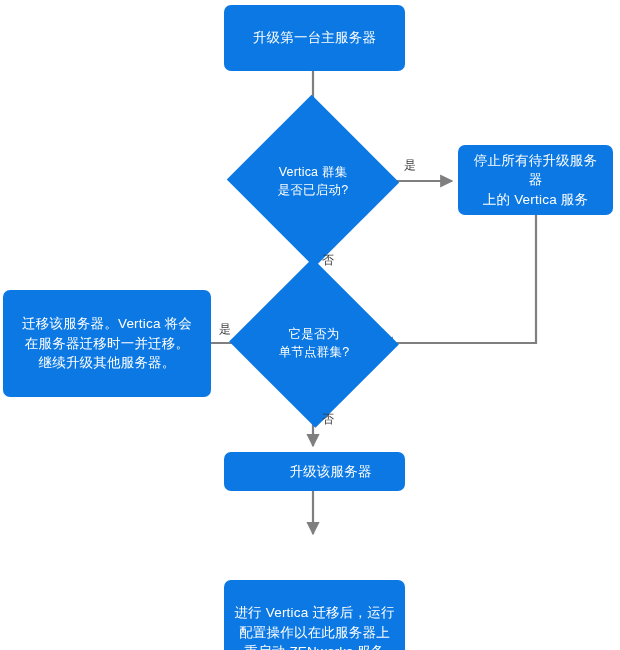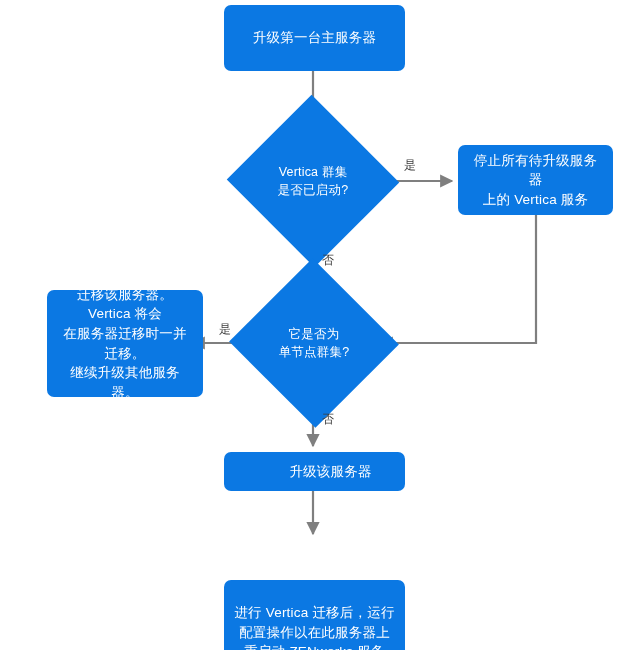--- a/index.html
+++ b/index.html
@@ -120,21 +120,21 @@
     <span class="diamond-shape"></span>
     <span class="node-text">它是否为
 单节点群集?</span>
   </div>
 
   <div class="node process" style="left:458px; top:145px; width:155px; height:70px;">
     <span class="node-text">停止所有待升级服务器
 上的 Vertica 服务</span>
   </div>
 
-  <div class="node process" style="left:3px; top:290px; width:156px; height:107px;margin-left:44px;">
+  <div class="node process" style="left:3px; top:290px; width:208px; height:107px;">
     <span class="node-text">迁移该服务器。Vertica 将会
 在服务器迁移时一并迁移。
 继续升级其他服务器。</span>
   </div>
 
   <div class="node process" style="left:224px; top:452px; width:181px; height:39px;padding-left:32px;">
     <span class="node-text">升级该服务器</span>
   </div>
 
   <div class="node process" style="left:224px; top:540px; width:181px; height:105px;margin-top:40px;">

